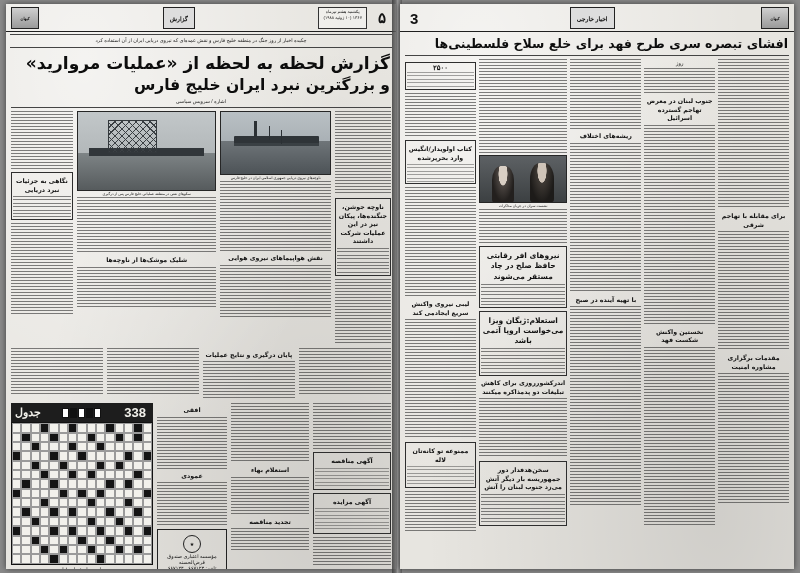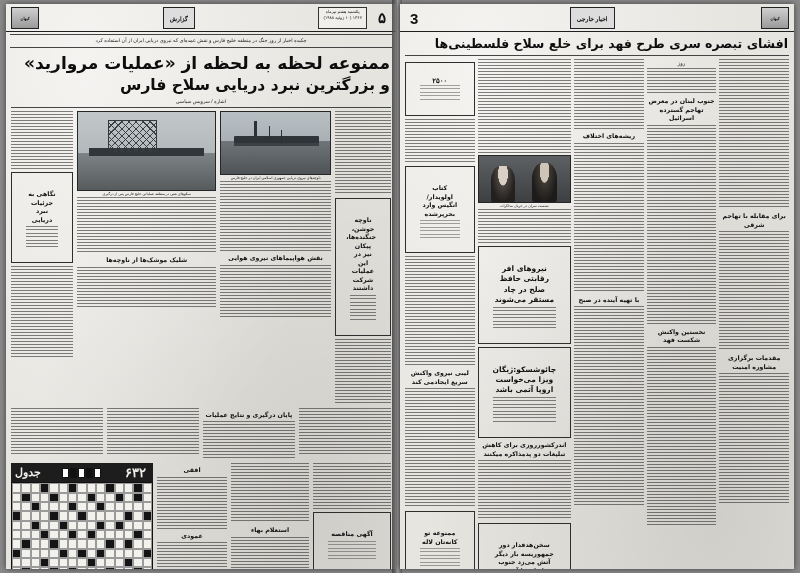--- a/index.html
+++ b/index.html
@@ -86,21 +86,21 @@
   .tx.light{opacity:.45;}
 
   .subhead{
     font-size:7.5px;font-weight:bold;text-align:center;color:#111;
     font-family:"DejaVu Sans",sans-serif;line-height:1.35;margin:3px 0 2px;
   }
   .subhead.sm{font-size:6.3px;}
   .kicker{
     font-size:5.2px;text-align:center;color:#222;margin:1px 0 2px;
   }
-  .boxed{border:1px solid #2e2e2e;padding:14px;margin:3px 0;}
+  .boxed{border:1px solid #2e2e2e;padding:1px;margin:3px 0;}
   .boxed.dark{border-width:1.4px;}
 
   
   .photo{
     position:relative;border:1px solid #262626;overflow:hidden;
     background:#8f8f8f;
   }
   .ship{
     width:100%;height:100%;
     background:
@@ -197,22 +197,22 @@
       <div class="mh-strip"></div>
       <div class="sec-tab">گزارش</div>
       <div class="mh-strip"></div>
       <div class="mh-logo">
         <span class="flag-logo">کیهان</span>
       </div>
     </div>
 
     <div class="banner">چکیده اخبار از روز جنگ در منطقه خلیج فارس و نقش عمده‌ای که نیروی دریایی ایران از آن استفاده کرد</div>
 
-    <div class="headline h1">ممنوعه لحظه به لحظه از «عملیات مروارید»</div>
-    <div class="headline h2">و بزرگترین نبرد دریایی سلاح فارس</div>
+    <div class="headline h1">گزارش لحظه به لحظه از «عملیات مروارید»</div>
+    <div class="headline h2">و بزرگترین نبرد ایران خلیج فارس</div>
     <div class="byline">اشاره / سرویس سیاسی</div>
 
     <div style="border-top:1px solid #444;margin:0 5px 3px;"></div>
 
     <div class="cols">
 
       <div class="col" style="max-width:56px;">
         <div class="tx dense" style="height:84px;"></div>
         <div class="boxed">
           <div class="subhead sm">ناوچه جوشن، جنگنده‌ها، پیکان نیز در این عملیات شرکت داشتند</div>
@@ -298,21 +298,21 @@
         <div class="adbox">
           <span class="ad-logo">★</span>
           <div class="rtl-num">مؤسسه اعتباری صندوق</div>
           <div class="rtl-num">قرض‌الحسنه</div>
           <div class="rtl-num">تلفن: ۶۶۷۱۲۳ ـ ۶۶۷۱۲۴</div>
         </div>
       </div>
 
       <div style="flex:1;">
         <div class="xw-head">
-          <div class="xw-num" style="color:#f0efe9;">۶۳۲</div>
+          <div class="xw-num" style="color:#f0efe9;">338</div>
           <div class="xw-mini">
             <i></i>
               <i class="b"></i>
               <i></i>
               <i class="b"></i>
               <i></i>
           </div>
           <div class="xw-title">جدول</div>
         </div>
         <div class="grid">
@@ -598,21 +598,21 @@
         <div class="photo" style="height:46px;">
           <div class="portraits"></div>
         </div>
         <div class="rtl-num" style="font-size:3.6px;padding:1px 0;">نشست سران در جریان مذاکرات</div>
         <div class="tx dense" style="height:34px;"></div>
         <div class="boxed dark">
           <div class="subhead">نیروهای افر رقابتی حافظ صلح در چاد مستقر می‌شوند</div>
           <div class="tx" style="height:22px;"></div>
         </div>
         <div class="boxed dark">
-          <div class="subhead">چائوشسکو:ژیگان ویزا می‌خواست اروپا آتمی باشد</div>
+          <div class="subhead">استعلام:ژیگان ویزا می‌خواست اروپا آتمی باشد</div>
           <div class="tx" style="height:26px;"></div>
         </div>
         <div class="subhead sm">اندرکشورروزی برای کاهش تبلیغات دو پدمذاکره میکنند</div>
         <div class="tx dense" style="height:60px;"></div>
         <div class="boxed">
           <div class="subhead sm">سخن‌هدفدار دور جمهوریسه بار دیگر آتش می‌زد جنوب لبنان را آتش</div>
           <div class="tx" style="height:30px;"></div>
         </div>
       </div>
 

